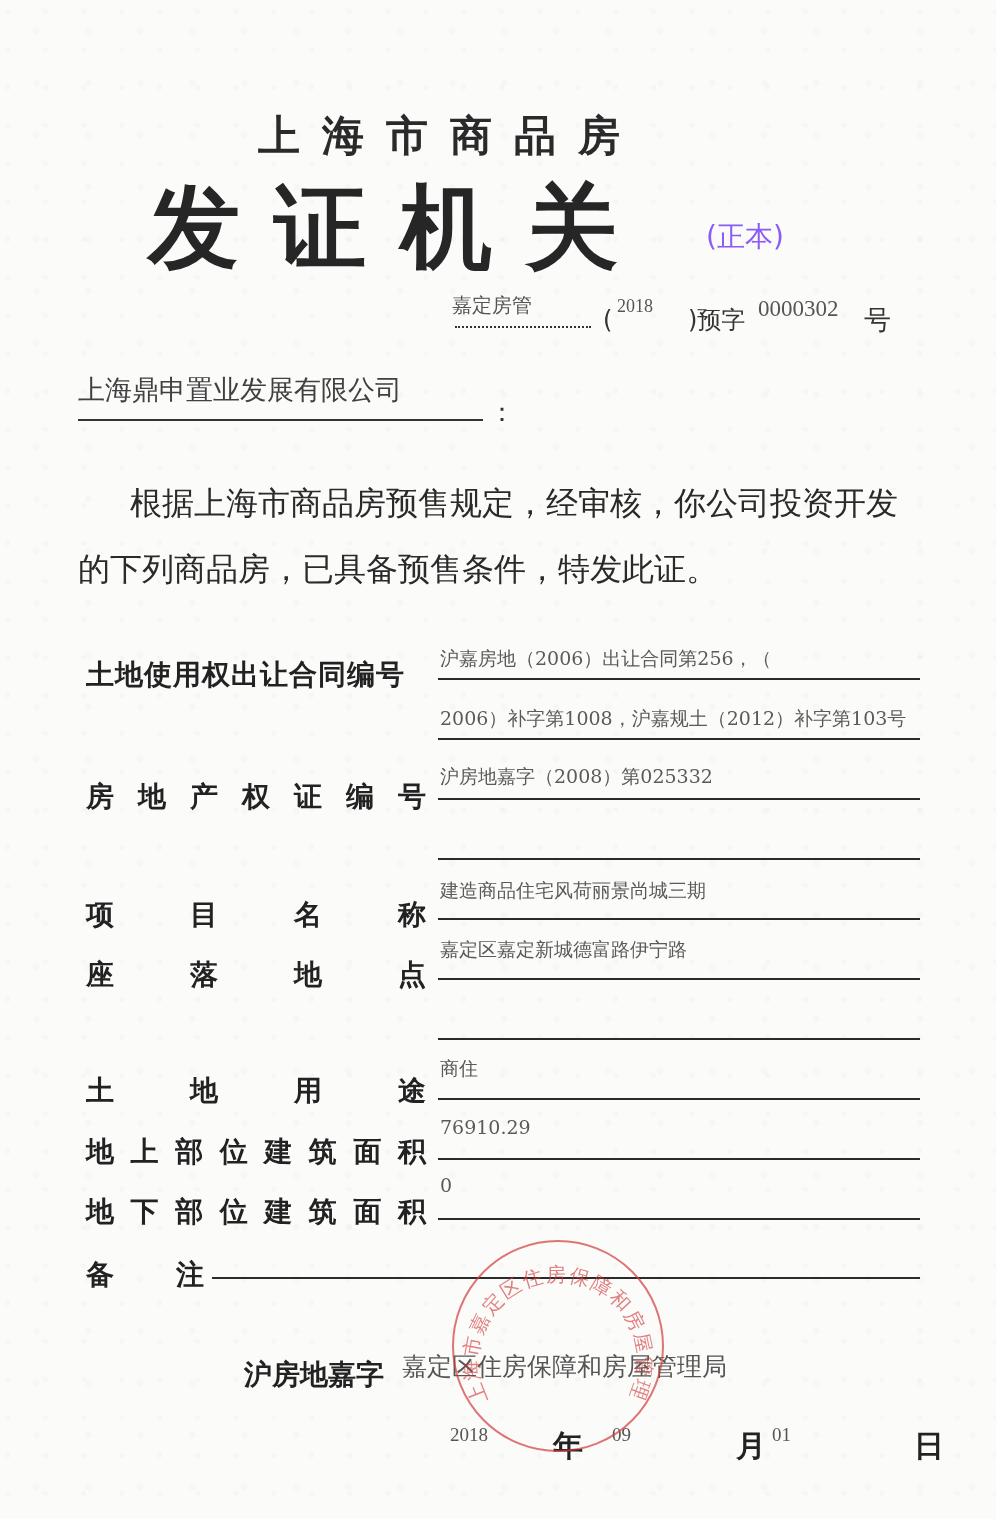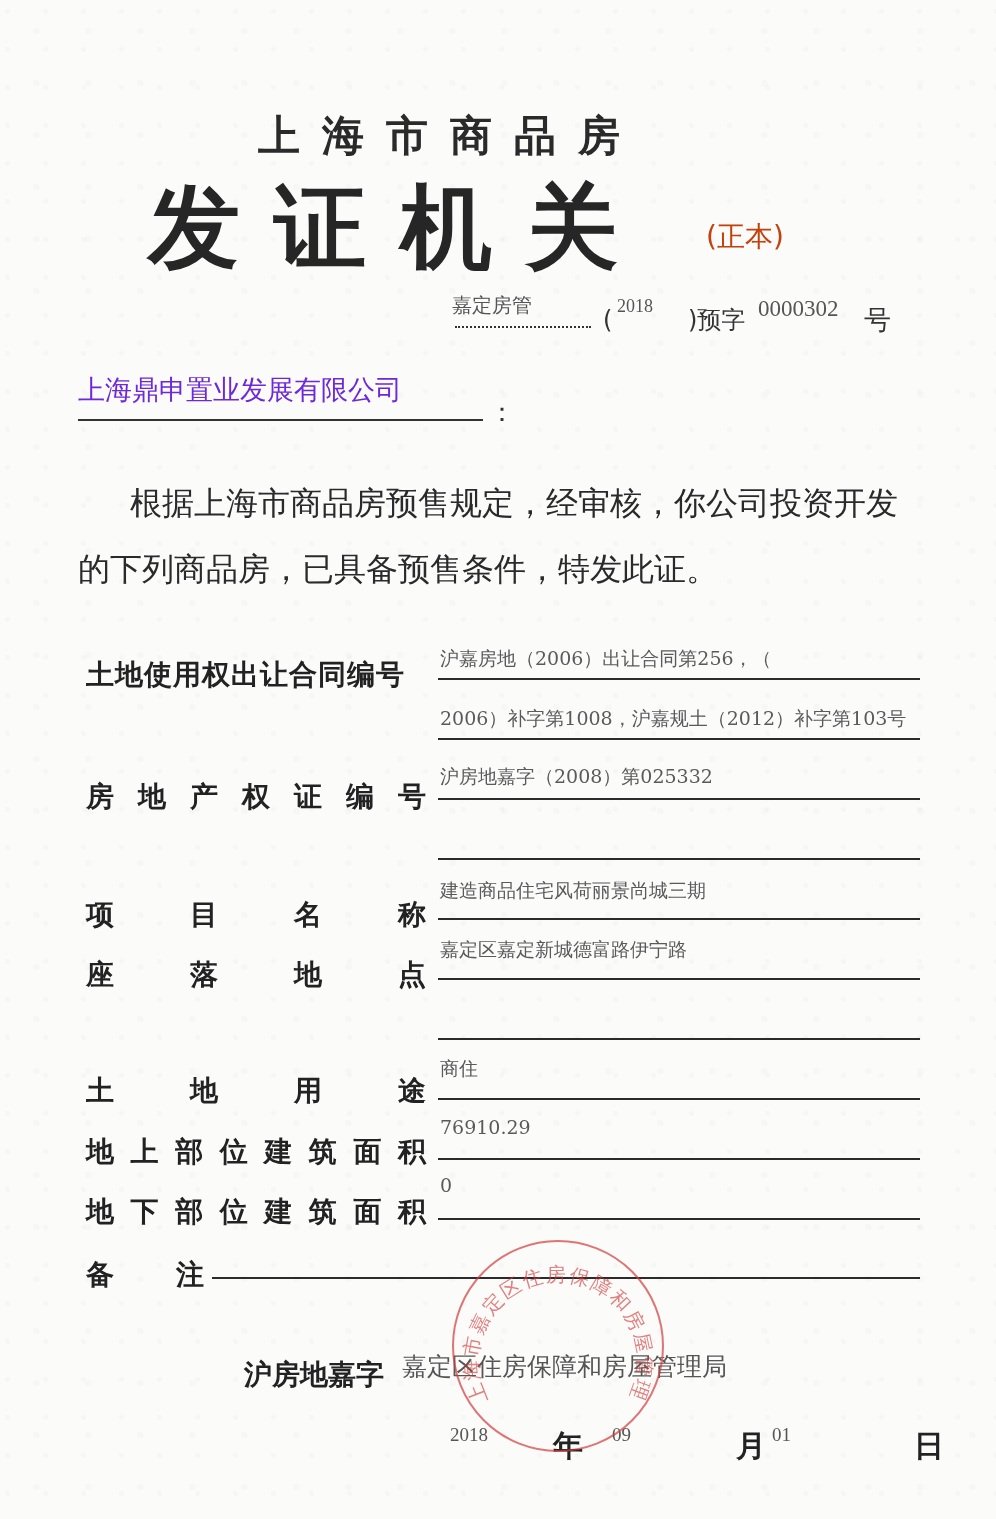--- a/index.html
+++ b/index.html
@@ -19,30 +19,30 @@
   .abs { position: absolute; white-space: nowrap; }
 
   .title-sub {
     left: 258px; top: 108px; font-size: 42px; font-weight: bold; letter-spacing: 22px;
     color: #2a2a2a;
   }
   .title-main {
     left: 148px; top: 178px; font-size: 92px; font-weight: bold; letter-spacing: 34px;
     color: #262626; line-height: 100px;
   }
-  .title-note { left: 706px; top: 218px; font-size: 28px; color: #c2410c; }
+  .title-note { left: 706px; top: 218px; font-size: 28px; color: #8b5cf6; }
   .permit-dept { left: 452px; top: 292px; font-size: 20px; color: #555; }
   .permit-dots { left: 455px; top: 326px; width: 136px; border-bottom: 2px dotted #333; }
   .permit-open { left: 603px; top: 306px; font-size: 24px; color: #333; }
   .permit-year { left: 617px; top: 296px; font-size: 18px; color: #555; font-family: "Liberation Serif", serif; }
   .permit-close { left: 688px; top: 304px; font-size: 24px; color: #333; }
   .permit-num { left: 758px; top: 296px; font-size: 23px; color: #555; font-family: "Liberation Serif", serif; }
   .permit-hao { left: 864px; top: 302px; font-size: 27px; color: #333; }
 
-  .company { left: 78px; top: 372px; font-size: 27px; color: #6d28d9; }
+  .company { left: 78px; top: 372px; font-size: 27px; color: #404040; }
   .company-line { left: 78px; top: 419px; width: 405px; border-bottom: 2px solid #333; }
   .company-colon { left: 489px; top: 395px; font-size: 26px; color: #333; }
 
   .para {
     left: 78px; top: 470px; width: 830px; font-size: 32px; line-height: 66px;
     color: #2a2a2a; white-space: normal; text-indent: 52px;
   }
 
   .label {
     font-family: "DejaVu Serif", "Liberation Serif", serif; font-weight: bold;

